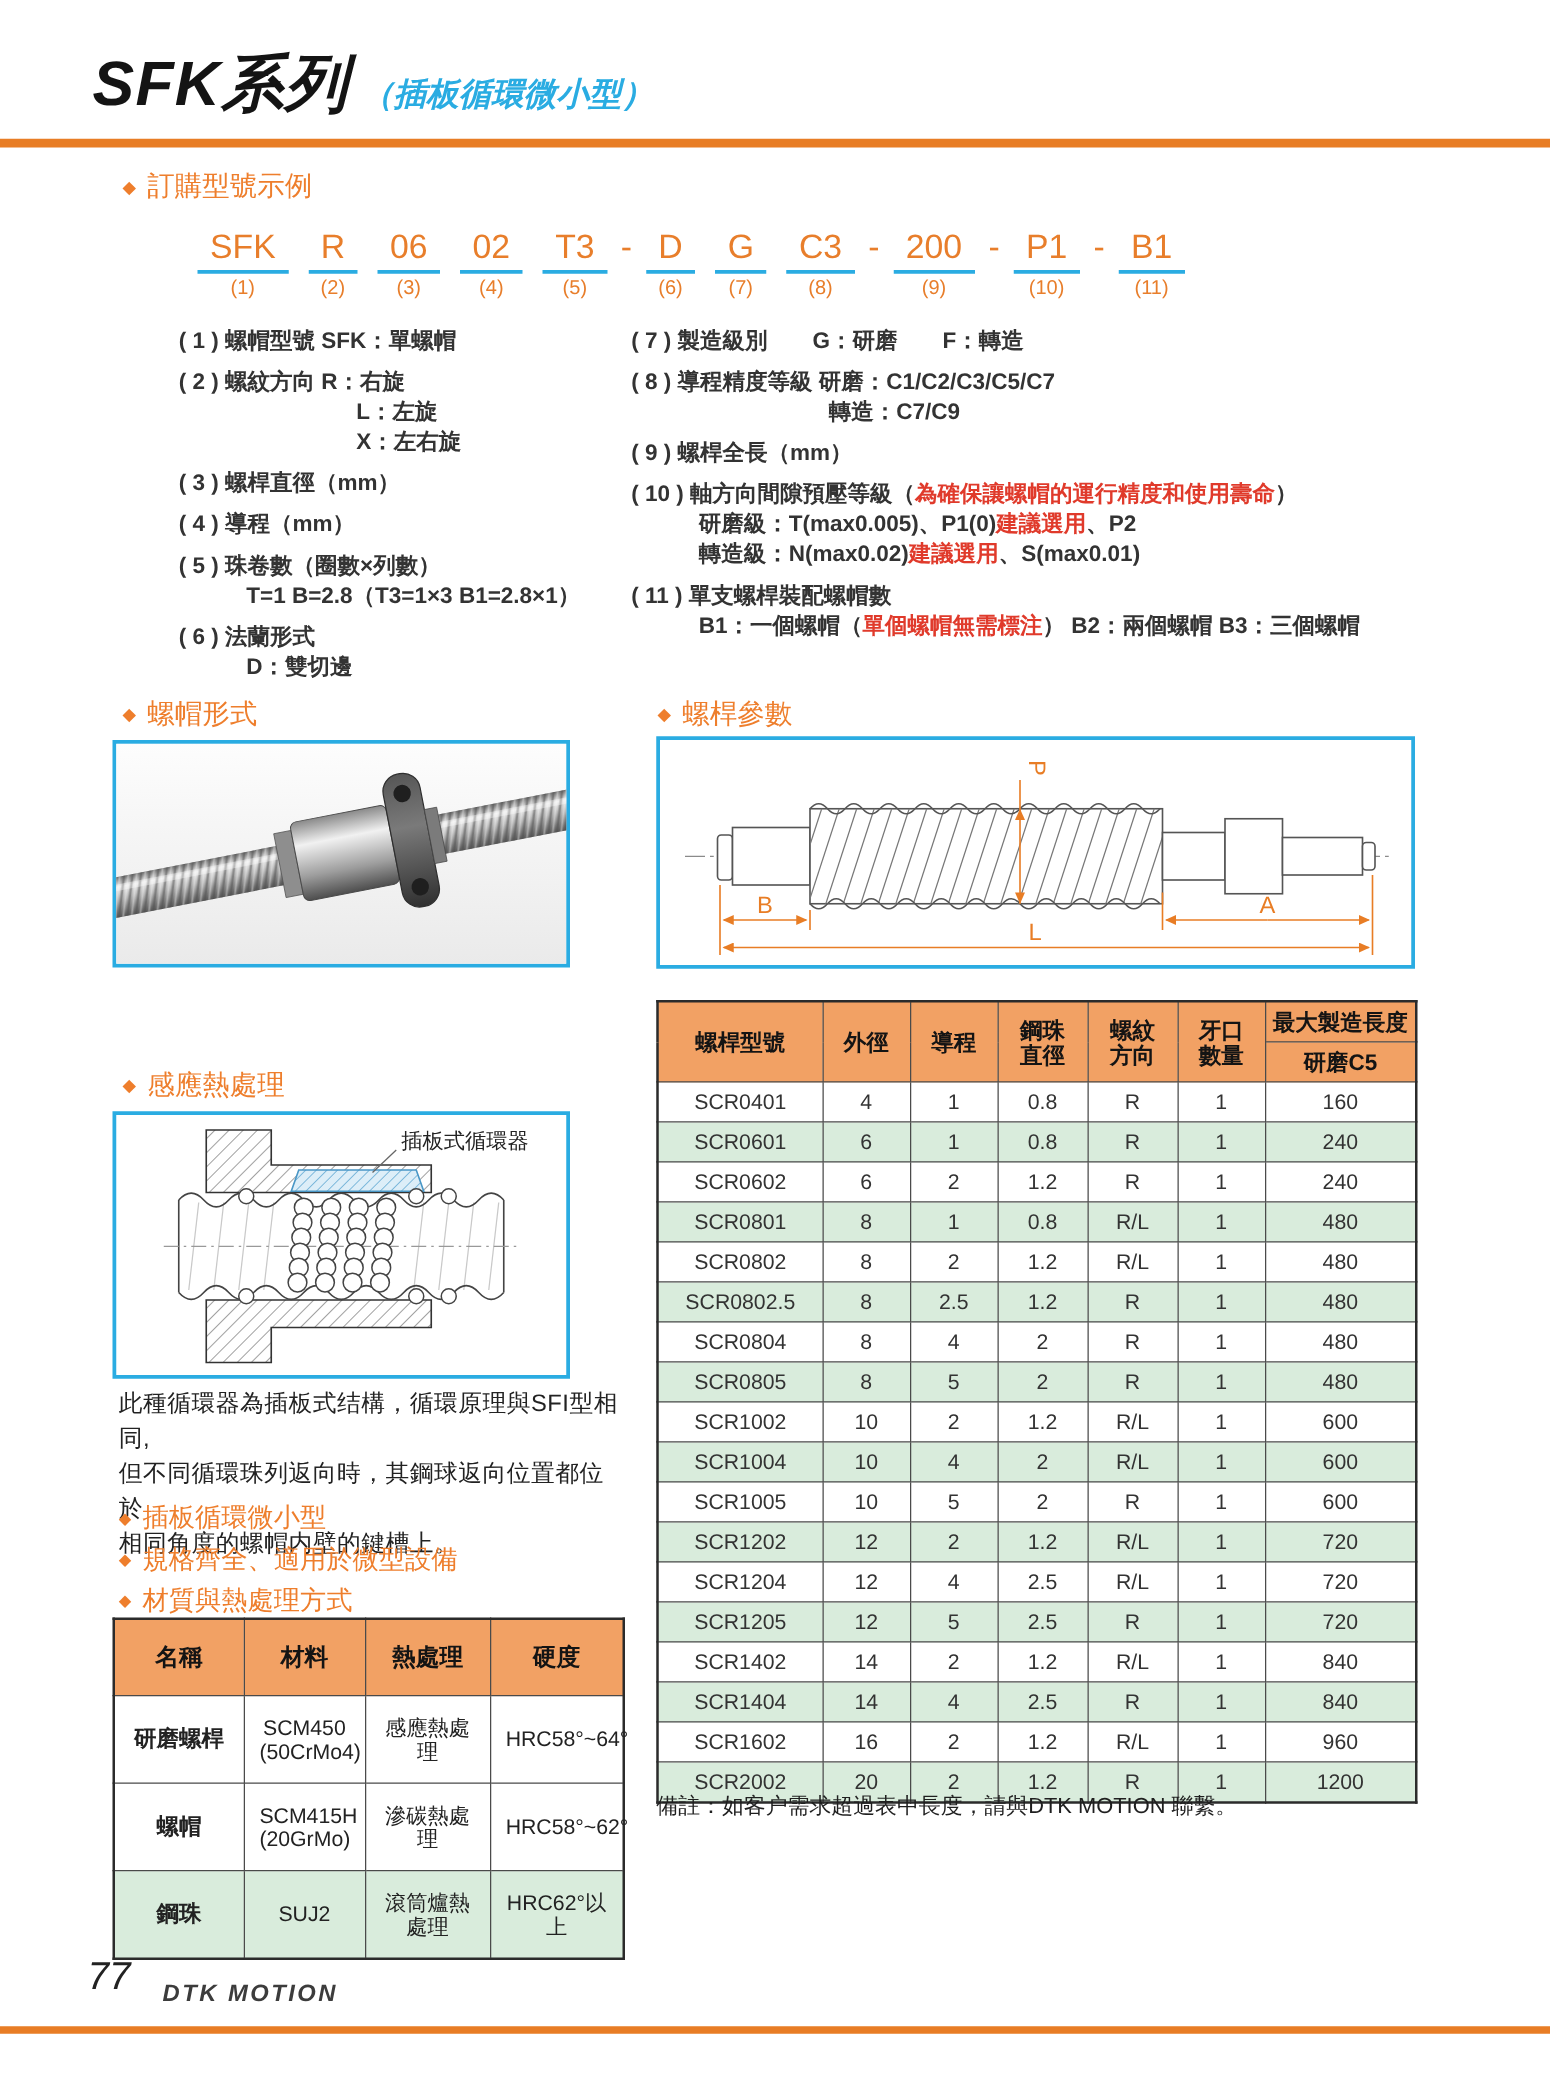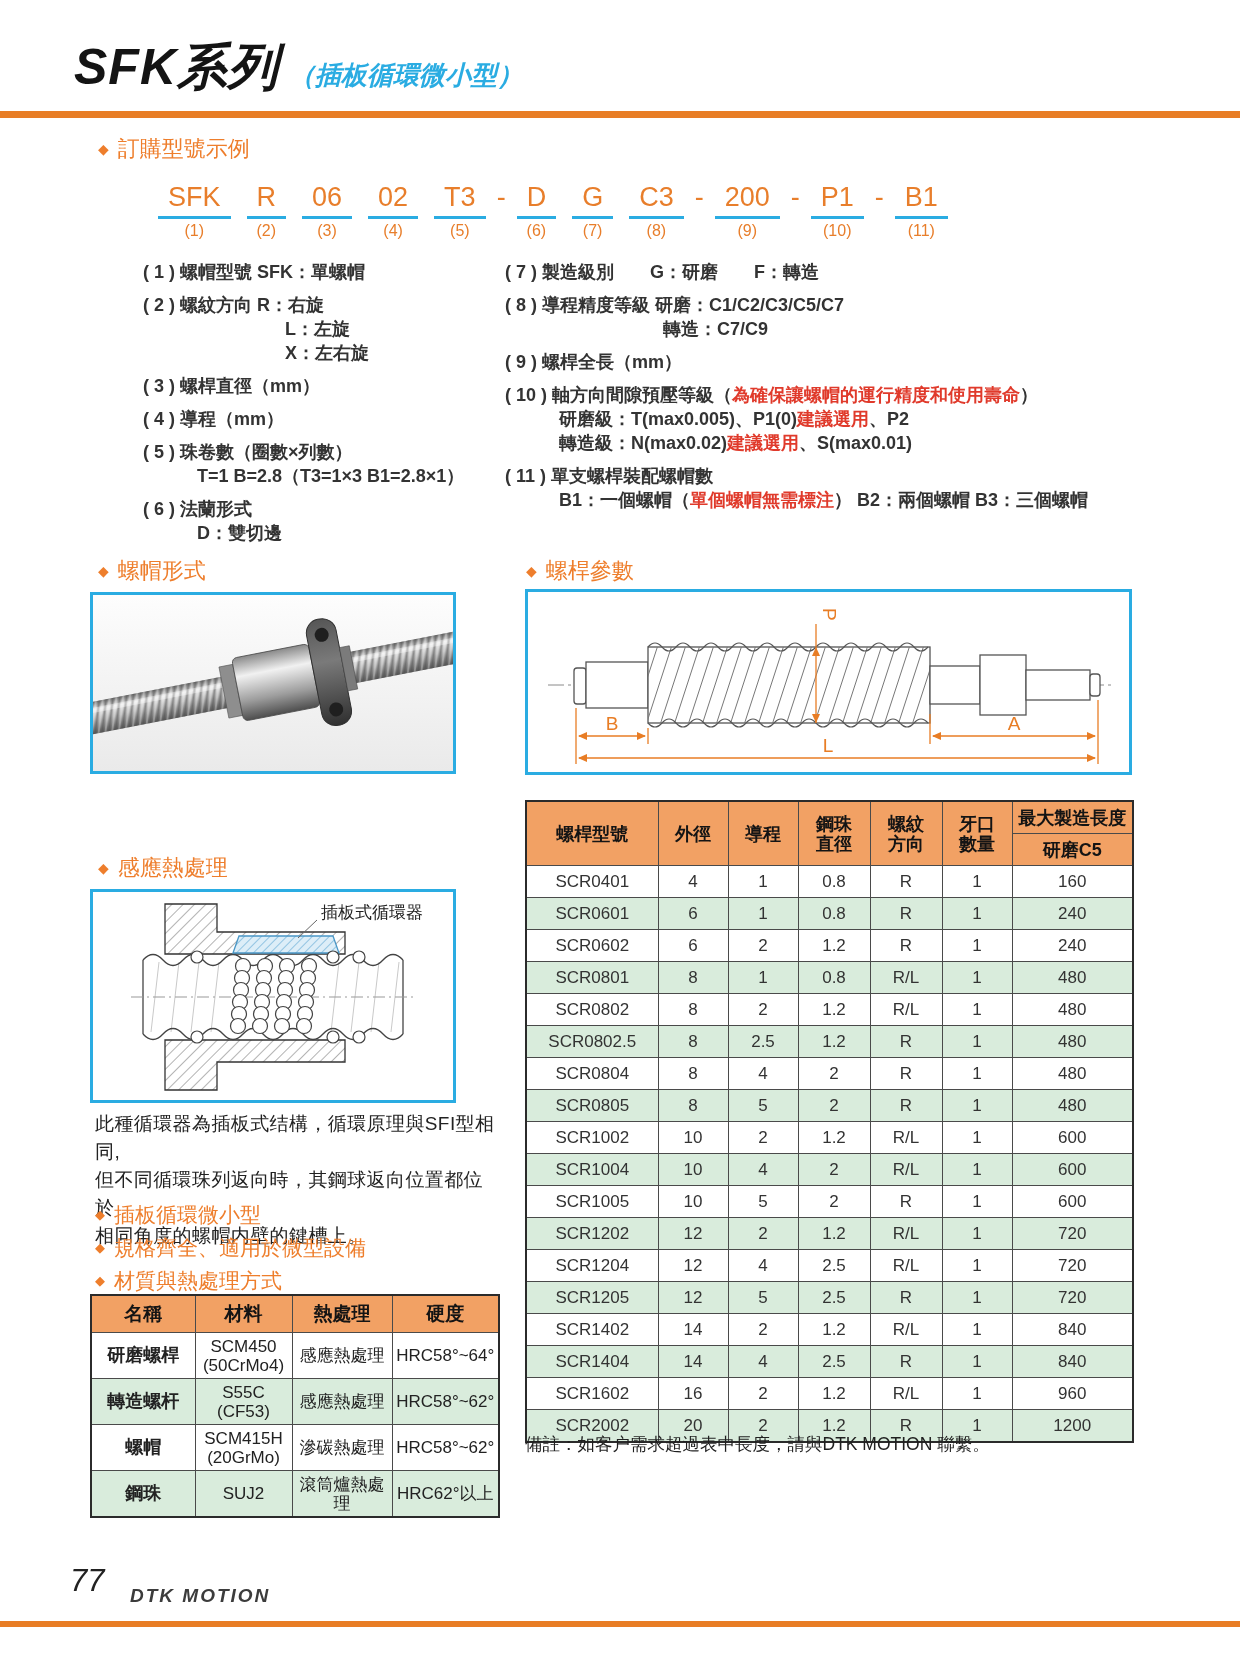--- a/index.html
+++ b/index.html
@@ -54,21 +54,21 @@
   .spec-note{position:absolute;left:525px;top:1432px;font-size:17.5px;color:#1f1f1f;}
 
   
   .para{position:absolute;left:95px;top:1110px;width:405px;font-size:19px;line-height:28px;color:#222;letter-spacing:0.4px;}
   #features{position:absolute;left:95px;top:1198px;}
   .feature-line{display:flex;align-items:center;gap:9px;color:#EE7E2C;font-size:21px;line-height:33px;}
   .feature-line .diamond{font-size:13px;}
 
   
   #material-table{position:absolute;left:90px;top:1294px;width:408px;border-collapse:collapse;table-layout:fixed;border:2px solid #2b2b2b;}
-  #material-table th,#material-table td{border:1px solid #4a4a4a;text-align:center;padding:0;}
+  #material-table th,#material-table td{border:1px solid #4a4a4a;text-align:center;padding:12px;}
   #material-table th{background:#F2A164;color:#141414;font-weight:bold;font-size:19px;height:36px;}
   #material-table td{font-size:17px;line-height:19px;color:#222;height:45px;background:#fff;}
   #material-table tr.alt td{background:#D9ECDC;}
   #material-table td.mname{font-weight:bold;font-size:18px;}
 
   
   .page-num{position:absolute;left:70px;top:1563px;font-size:31px;font-style:italic;color:#222;}
   .brand{position:absolute;left:130px;top:1585px;font-size:19px;font-style:italic;font-weight:bold;color:#3c3c3c;letter-spacing:2px;}
 </style>
 </head>
@@ -596,26 +596,20 @@
           <th>硬度</th>
         </tr>
       </thead>
       <tbody>
         <tr>
           <td class="mname">研磨螺桿</td>
           <td>SCM450<br>(50CrMo4)</td>
           <td>感應熱處理</td>
           <td>HRC58°~64°</td>
         </tr>
-        <tr class="alt">
-          <td class="mname">轉造螺杆</td>
-          <td>S55C<br>(CF53)</td>
-          <td>感應熱處理</td>
-          <td>HRC58°~62°</td>
-        </tr>
         <tr>
           <td class="mname">螺帽</td>
           <td>SCM415H<br>(20GrMo)</td>
           <td>滲碳熱處理</td>
           <td>HRC58°~62°</td>
         </tr>
         <tr class="alt">
           <td class="mname">鋼珠</td>
           <td>SUJ2</td>
           <td>滾筒爐熱處理</td>

